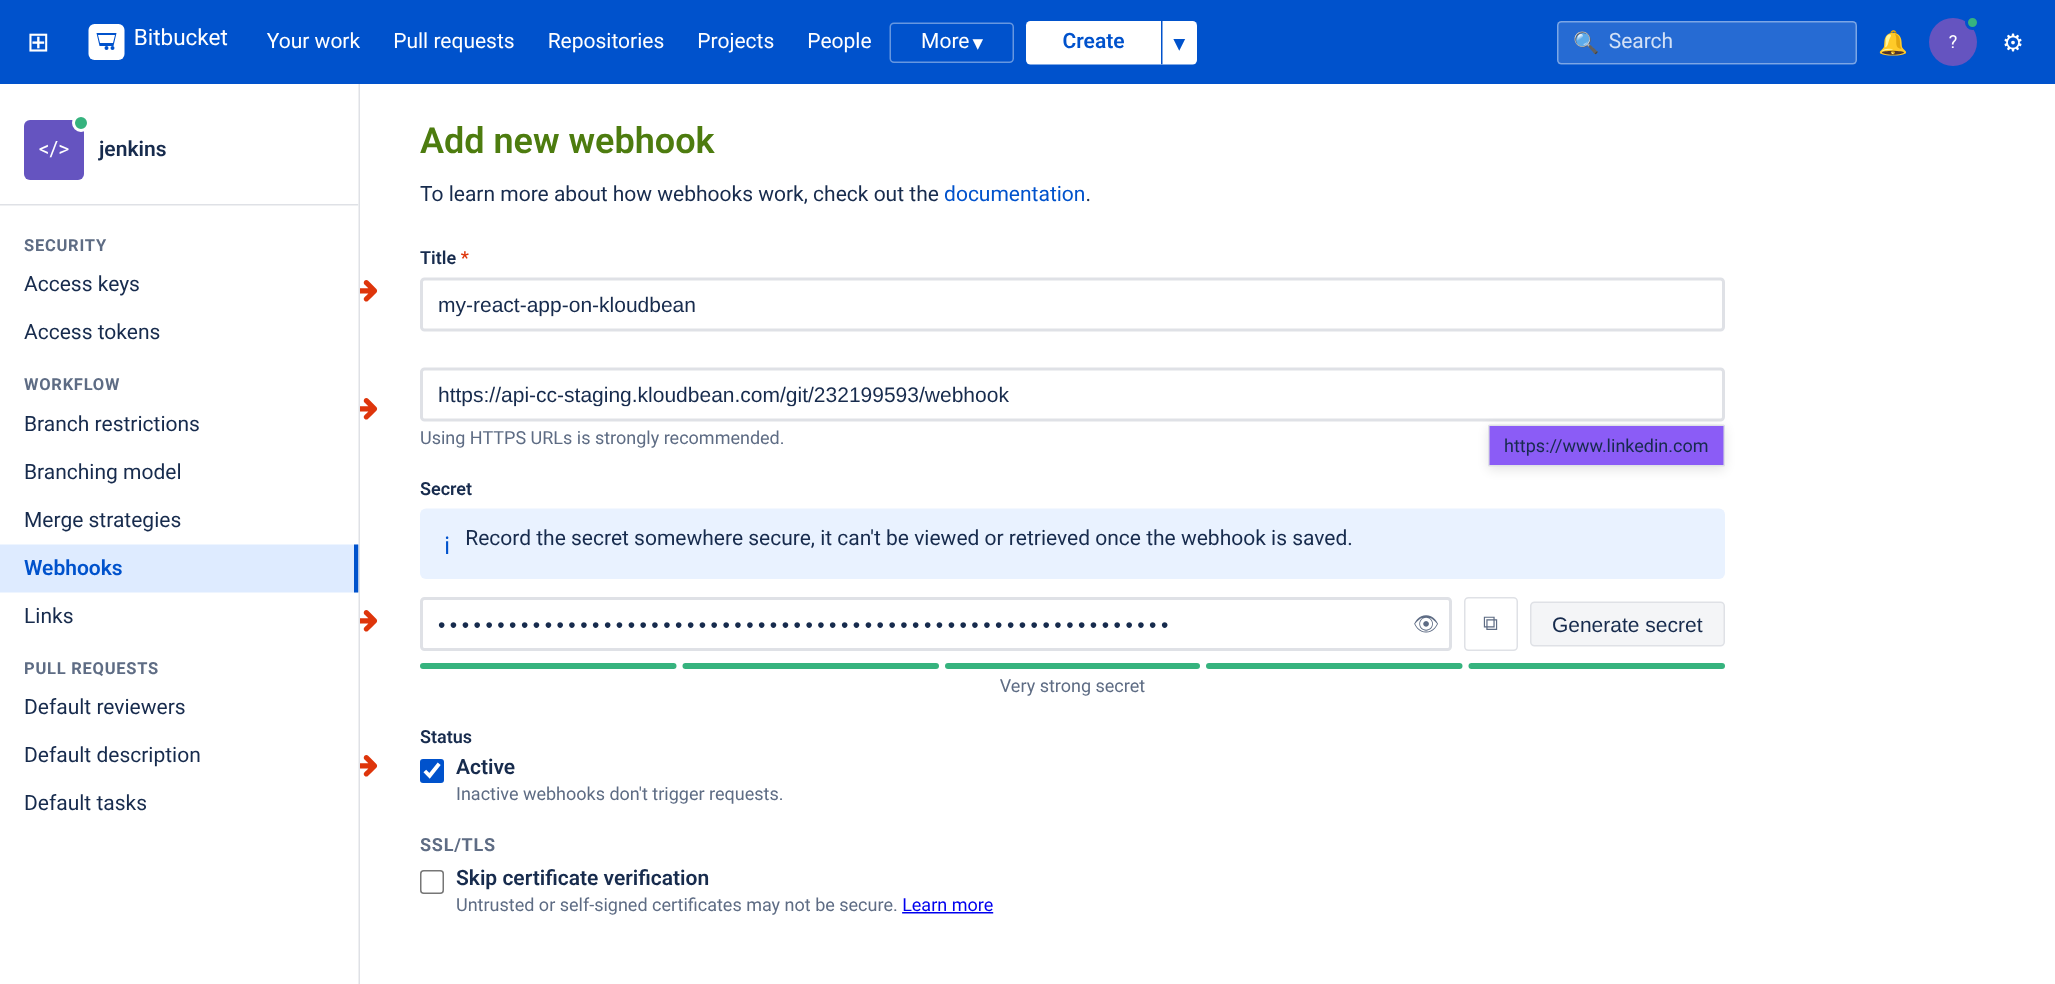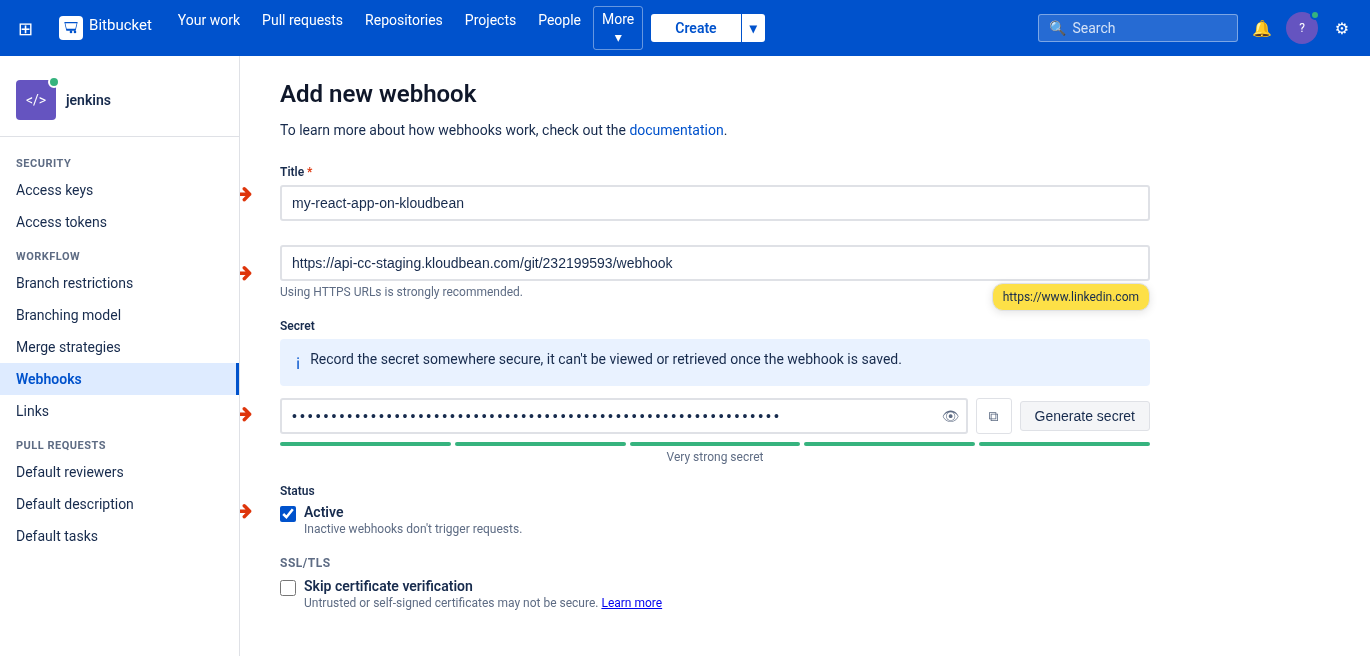--- a/index.html
+++ b/index.html
@@ -14,23 +14,23 @@
       padding: 0 12px;
       gap: 8px;
       position: fixed;
       top: 0; left: 0; right: 0;
       z-index: 100;
     }
     .topnav-grid-icon { color: #fff; font-size: 18px; cursor: pointer; padding: 6px; }
     .topnav-logo { display: flex; align-items: flex-start; gap: 6px; color: #fff; font-weight: 400; font-size: 15px; text-decoration: none; padding-left: 12px; }
     .topnav-logo-icon { width: 24px; height: 24px; background: #fff; border-radius: 4px; display: flex; align-items: center; justify-content: center; }
     .topnav-logo-icon svg { width: 16px; height: 16px; }
-    .topnav-links { display: flex; gap: 2px; margin-left: 8px; }
+    .topnav-links { display: flex; align-items: center; gap: 2px; margin-left: 8px; }
     .topnav-link { color: #fff; text-decoration: none; padding: 6px 10px; border-radius: 3px; font-size: 14px; cursor: pointer; }
-    .topnav-more { color: #fff; display: flex; align-items: center; gap: 2px; padding: 4px 8px; border: 1px solid rgba(255,255,255,0.4); border-radius: 3px; cursor: pointer; font-size: 14px; flex-direction: column; }
+    .topnav-more { color: #fff; display: flex; align-items: center; gap: 2px; padding: 4px 20px; border: 1px solid rgba(255,255,255,0.4); border-radius: 3px; cursor: pointer; font-size: 14px; }
     .topnav-create { background: #fff; color: #0052cc; display: flex; align-items: center; border-radius: 3px; cursor: pointer; font-weight: 600; font-size: 14px; overflow: hidden; }
     .topnav-create-main { padding: 6px 24px; }
     .topnav-create-arrow { padding: 6px 8px; border-left: 1px solid #0052cc; }
     .topnav-spacer { flex: 1; }
     .topnav-search { display: flex; align-items: center; background: rgba(255,255,255,0.15); border: 1px solid rgba(255,255,255,0.4); border-radius: 3px; padding: 5px 10px; gap: 6px; width: 200px; cursor: pointer; }
     .topnav-search-text { color: rgba(255,255,255,0.8); font-size: 14px; }
     .topnav-icon-btn { color: #fff; width: 32px; height: 32px; display: flex; align-items: center; justify-content: center; border-radius: 50%; cursor: pointer; font-size: 16px; }
     .topnav-avatar { width: 32px; height: 32px; border-radius: 50%; background: #6554c0; display: flex; align-items: center; justify-content: center; color: #fff; font-size: 12px; cursor: pointer; position: relative; }
     .topnav-avatar-badge { position: absolute; top: -2px; right: -2px; width: 10px; height: 10px; background: #36b37e; border-radius: 50%; border: 2px solid #0052cc; }
 
@@ -42,21 +42,21 @@
     .sidebar-user { display: flex; align-items: center; gap: 10px; padding: 8px 16px 16px; border-bottom: 1px solid #dfe1e6; margin-bottom: 8px; }
     .sidebar-avatar { width: 40px; height: 40px; background: #6554c0; border-radius: 4px; display: flex; align-items: center; justify-content: center; color: #fff; font-size: 14px; position: relative; }
     .sidebar-avatar-badge { position: absolute; top: -4px; right: -4px; width: 12px; height: 12px; background: #36b37e; border-radius: 50%; border: 2px solid #fff; }
     .sidebar-username { font-weight: 600; font-size: 14px; color: #172b4d; }
     .sidebar-section-label { font-size: 11px; font-weight: 700; color: #5e6c84; text-transform: uppercase; letter-spacing: 0.5px; padding: 12px 16px 4px; }
     .sidebar-item { display: flex; align-items: center; padding: 8px 16px; cursor: pointer; color: #172b4d; font-size: 14px; text-decoration: none; }
     .sidebar-item.active { background: #deebff; color: #0052cc; font-weight: 600; border-right: 3px solid #0052cc; }
 
     
     .main { flex: 1; overflow-y: auto; padding: 24px 40px; }
-    .page-title { font-size: 24px; font-weight: 600; color: #0f172a; margin-bottom: 12px; }
+    .page-title { font-size: 24px; font-weight: 600; color: #4d7c0f; margin-bottom: 12px; }
     .page-desc { font-size: 14px; color: #172b4d; margin-bottom: 24px; line-height: 1.5; }
     .page-desc a { color: #0052cc; text-decoration: none; }
 
     
     .form-group { margin-bottom: 20px; }
     .form-label { font-size: 12px; font-weight: 600; color: #172b4d; margin-bottom: 6px; display: block; }
     .required-star { color: #de350b; }
     .form-input { width: 100%; max-width: 870px; padding: 8px 10px; border: 2px solid #dfe1e6; border-radius: 3px; font-size: 14px; color: #172b4d; outline: none; }
     .form-hint { font-size: 12px; color: #5e6c84; margin-top: 4px; }
 
@@ -93,23 +93,23 @@
       position: absolute;
       left: -50px;
       top: 50%;
       transform: translateY(-50%);
     }
     .form-group-rel { position: relative; }
 
     
     .url-tooltip {
       position: absolute;
-      background: #fde047;
+      background: #8b5cf6;
       border: 1px solid #dfe1e6;
-      border-radius: 11px;
+      border-radius: 1px;
       padding: 6px 10px;
       font-size: 12px;
       color: #172b4d;
       white-space: nowrap;
       box-shadow: 0 2px 8px rgba(0,0,0,0.1);
       top: 38px;
       right: 0;
       z-index: 10;
     }
   </style>

